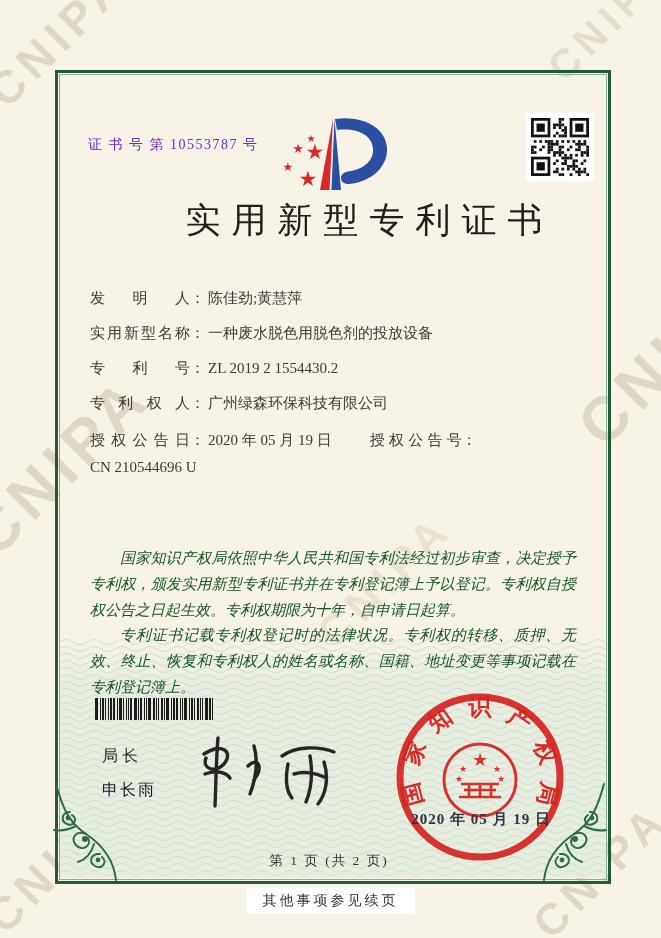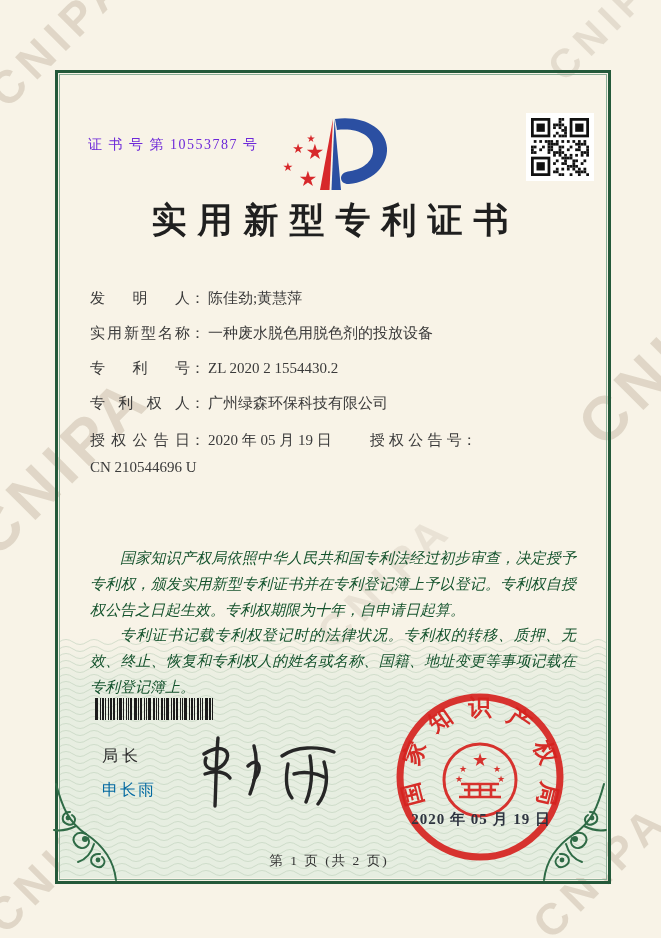--- a/index.html
+++ b/index.html
@@ -34,22 +34,22 @@
   .band{position:absolute;left:59px;top:638px;width:548px;height:240px;z-index:1;
     background:linear-gradient(180deg, rgba(231,238,226,0) 0%, rgba(229,237,224,0.85) 20%, #e6eee1 100%);}
   .band svg{position:absolute;left:0;top:0;}
   
   .cert-no{position:absolute;left:88px;top:110px;z-index:3;font-size:14px;color:#6d28d9;letter-spacing:1.5px;margin-top:26px;}
   .logo{position:absolute;left:270px;top:97px;z-index:3;}
   .qr{position:absolute;left:526px;top:113px;width:68px;height:68px;background:#ffffff;z-index:3;
     display:flex;align-items:center;justify-content:center;}
   
   .title{position:absolute;left:55px;top:197px;width:550px;z-index:3;
-    text-align:center;font-size:35px;font-weight:700;color:#1f1f1f;
-    letter-spacing:11px;text-indent:11px;}
+    text-align:center;font-size:35px;font-weight:400;color:#1f1f1f;
+    letter-spacing:11px;text-indent:11px;padding-left:34px;}
   
   .fields{position:absolute;left:90px;top:287px;width:492px;z-index:3;font-size:15px;color:#3a3a3a;}
   .row{line-height:22px;margin-bottom:13px;}
   .row.gap{margin-top:6px;}
   .f-label{display:inline-block;width:100px;text-align:justify;text-align-last:justify;vertical-align:top;}
   .f-colon{display:inline-block;width:18px;vertical-align:top;}
   .f-value{display:inline-block;vertical-align:top;max-width:365px;}
   .f-value.w150{width:158px;}
   .addr-line2{padding-left:118px;line-height:22px;margin-top:2px;}
   .grant-row{line-height:27px;}
@@ -58,21 +58,21 @@
     font-size:15px;line-height:1.72;text-align:justify;font-style:italic;color:#14532d;}
   .body-text p{margin:0;text-indent:2em;}
   
   .barcode{position:absolute;left:95px;top:698px;width:172px;height:22px;z-index:3;
     display:flex;align-items:stretch;}
   .barcode i{display:block;background:#1b1b1b;}
   
   .sig-title{position:absolute;left:102px;top:746px;z-index:5;font-size:16px;letter-spacing:4px;
     font-family:"Liberation Sans","DejaVu Sans",sans-serif;color:#2a2a2a;}
   .sig-name{position:absolute;left:102px;top:780px;z-index:5;font-size:16px;letter-spacing:2px;
-    font-family:"Liberation Sans","DejaVu Sans",sans-serif;color:#0369a1;}
+    font-family:"Liberation Sans","DejaVu Sans",sans-serif;color:#0f172a;}
   .sig-draw{position:absolute;left:188px;top:726px;z-index:5;}
   
   .seal{position:absolute;left:391px;top:688px;z-index:5;}
   .seal-date{position:absolute;left:396px;top:810px;width:170px;z-index:6;
     text-align:center;font-size:15px;font-weight:600;color:#2e3440;letter-spacing:1px;}
   
   .page-info{position:absolute;left:55px;top:852px;width:548px;z-index:3;
     text-align:center;font-size:13.5px;letter-spacing:2px;color:#333;}
   .cont-note{position:absolute;left:50%;top:888px;transform:translateX(-50%);z-index:3;
     background:#ffffff;padding:4px 16px;font-size:14px;letter-spacing:3px;color:#333;white-space:nowrap;}
@@ -308,21 +308,21 @@
   <div class="title">实用新型专利证书</div>
 
   <div class="fields">
     <div class="row">
       <span class="f-label">发明人</span><span class="f-colon">：</span><span class="f-value">陈佳劲;黄慧萍</span>
     </div>
     <div class="row">
       <span class="f-label">实用新型名称</span><span class="f-colon">：</span><span class="f-value">一种废水脱色用脱色剂的投放设备</span>
     </div>
     <div class="row">
-      <span class="f-label">专利号</span><span class="f-colon">：</span><span class="f-value">ZL 2020 2 1554430.2</span>
+      <span class="f-label">专利号</span><span class="f-colon">：</span><span class="f-value">ZL 2019 2 1554430.2</span>
     </div>
     <div class="row gap">
       <span class="f-label">专利权人</span><span class="f-colon">：</span><span class="f-value">广州绿森环保科技有限公司</span>
     </div>
     <div class="grant-row">
       <span class="f-label">授权公告日</span><span class="f-colon">：</span><span class="f-value w150">2020 年 05 月 19 日</span>
       <span class="f-label" style="width:92px;">授权公告号</span><span class="f-colon">：</span><span class="f-value">CN 210544696 U</span>
     </div>
   </div>
 
@@ -410,14 +410,15 @@
         <path d="M70 96 H108"></path>
         <path d="M73 102 H105"></path>
         <path d="M68 109 H110"></path>
         <path d="M78 96 V109 M89 96 V109 M100 96 V109"></path>
       </g>
     </g>
   </svg>
   <div class="seal-date">2020 年 05 月 19 日</div>
 
   <div class="page-info">第 1 页 (共 2 页)</div>
+  <div class="cont-note">其他事项参见续页</div>
 
 </div>
 
 </body></html>

